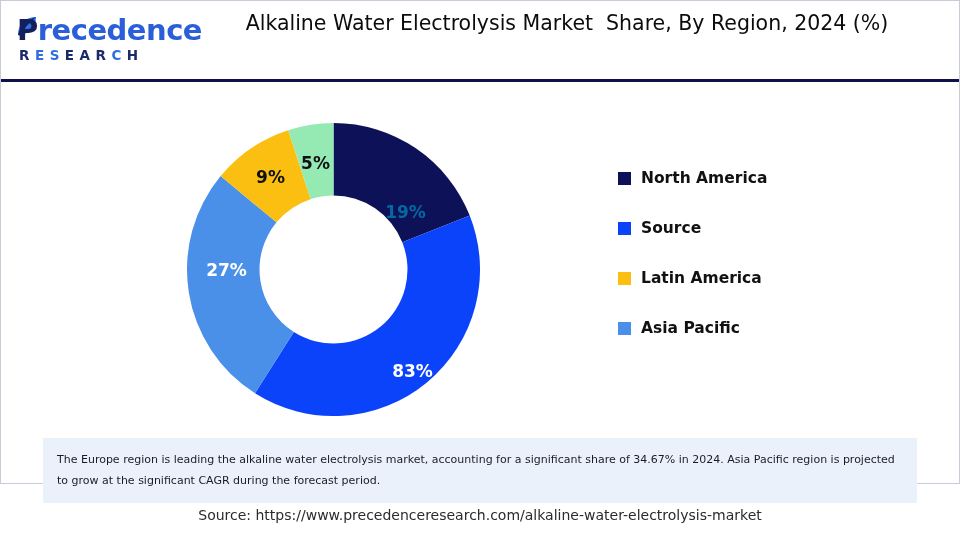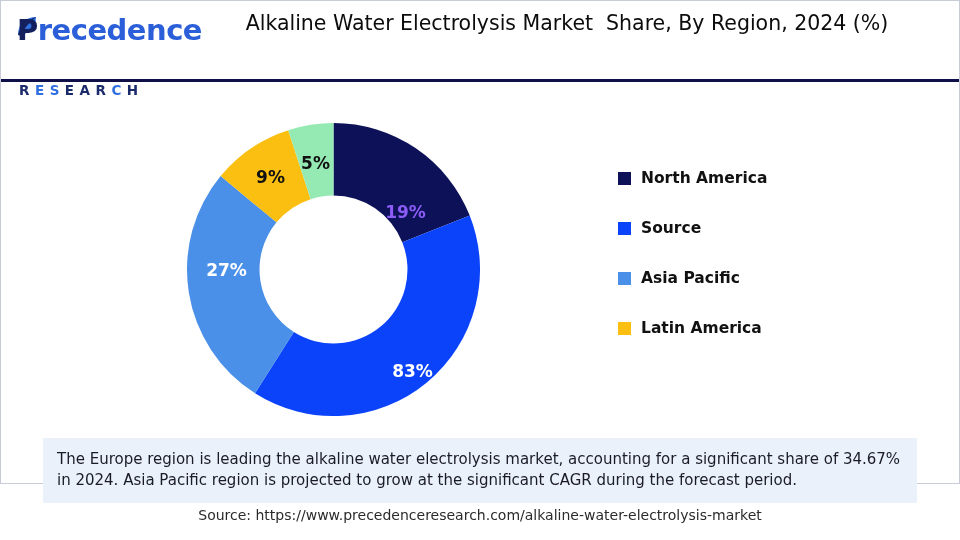--- a/index.html
+++ b/index.html
@@ -54,21 +54,20 @@
   #logo-sub {
     position: absolute;
     left: 8px;
     top: 34px;
     font-family: "DejaVu Sans", sans-serif;
     font-size: 13.5px;
     font-weight: bold;
     letter-spacing: 5.5px;
     color: #1b2a6b;
     white-space: nowrap;
-    margin-top: 35px;
   }
   #logo-sub .alt { color: #2f6fe0; }
   #logo-leaf {
     position: absolute;
     left: 3px;
     top: 2px;
   }
 
   #chart-title {
     position: absolute;
@@ -142,21 +141,21 @@
     position: absolute;
     left: 42px;
     top: 437px;
     width: 874px;
     box-sizing: border-box;
     background: #eaf1fa;
     padding: 11px 14px 12px 14px;
   }
   #insight-text {
     font-family: "DejaVu Sans", sans-serif;
-    font-size: 15px;
+    font-size: 11px;
     color: #1b1b28;
     line-height: 21px;
     margin: 0;
   }
   #source-line {
     position: absolute;
     left: 0;
     top: 506px;
     width: 958px;
     text-align: center;
@@ -190,44 +189,44 @@
       <svg id="donut-svg" width="293" height="293" viewBox="-146.5 -146.5 293 293">
         <g id="donut-slices">
             <path d="M 0 -146.5 A 146.5 146.5 0 0 1 136.2122551826288 -53.93024696830534 L 68.78718886722756 -27.234774718994196 A 73.9825 73.9825 0 0 0 0 -73.9825 Z" fill="#0d1158"></path>
             <path d="M 136.2122551826288 -53.93024696830534 A 146.5 146.5 0 0 1 -78.49862546442297 123.69404108604523 L -39.641805859533605 62.46549074845284 A 73.9825 73.9825 0 0 0 68.78718886722756 -27.234774718994196 Z" fill="#0b43fb"></path>
             <path d="M -78.49862546442297 123.69404108604523 A 146.5 146.5 0 0 1 -112.88019006665317 -93.38261449818299 L -57.00449598365986 -47.158220321582405 A 73.9825 73.9825 0 0 0 -39.641805859533605 62.46549074845284 Z" fill="#4a90e8"></path>
             <path d="M -112.88019006665317 -93.38261449818299 A 146.5 146.5 0 0 1 -45.27098967592983 -139.32977963724 L -22.861849786344568 -70.3615387168062 A 73.9825 73.9825 0 0 0 -57.00449598365986 -47.158220321582405 Z" fill="#fbbf11"></path>
             <path d="M -45.27098967592983 -139.32977963724 A 146.5 146.5 0 0 1 -3.588215121501745e-14 -146.5 L -1.812048636358381e-14 -73.9825 A 73.9825 73.9825 0 0 0 -22.861849786344568 -70.3615387168062 Z" fill="#95eab4"></path>
           </g>
       </svg>
       <div id="donut-labels">
-          <div class="slice-label" style="left: 218.5px; top: 88.5px; color: #8b5cf6;">19%</div>
+          <div class="slice-label" style="left: 218.5px; top: 88.5px; color: #0369a1;">19%</div>
           <div class="slice-label" style="left: 225.5px; top: 247.5px; color: rgb(255, 255, 255);">83%</div>
           <div class="slice-label" style="left: 39.5px; top: 147px; color: rgb(255, 255, 255);">27%</div>
           <div class="slice-label" style="left: 83.5px; top: 53.5px; color: rgb(17, 17, 17);">9%</div>
           <div class="slice-label" style="left: 128.5px; top: 39.5px; color: rgb(17, 17, 17);">5%</div>
         </div>
     </div>
 
     <div id="legend">
         <div class="legend-item">
           <span class="legend-swatch" style="background: rgb(13, 17, 88);"></span>
           <span class="legend-label">North America</span>
         </div>
         <div class="legend-item">
           <span class="legend-swatch" style="background: rgb(11, 67, 251);"></span>
           <span class="legend-label">Source</span>
         </div>
         <div class="legend-item">
+          <span class="legend-swatch" style="background: rgb(251, 191, 17);"></span>
+          <span class="legend-label">Latin America</span>
+        </div>
+        <div class="legend-item">
           <span class="legend-swatch" style="background: rgb(74, 144, 232);"></span>
           <span class="legend-label">Asia Pacific</span>
-        </div>
-        <div class="legend-item">
-          <span class="legend-swatch" style="background: rgb(251, 191, 17);"></span>
-          <span class="legend-label">Latin America</span>
         </div>
       </div>
   </div>
 
   <div id="insight-box">
     <p id="insight-text">The Europe region is leading the alkaline water electrolysis market, accounting for a significant share of 34.67% in 2024. Asia Pacific region is projected to grow at the significant CAGR during the forecast period.</p>
   </div>
 
   <div id="source-line">Source: https://www.precedenceresearch.com/alkaline-water-electrolysis-market</div>
 

